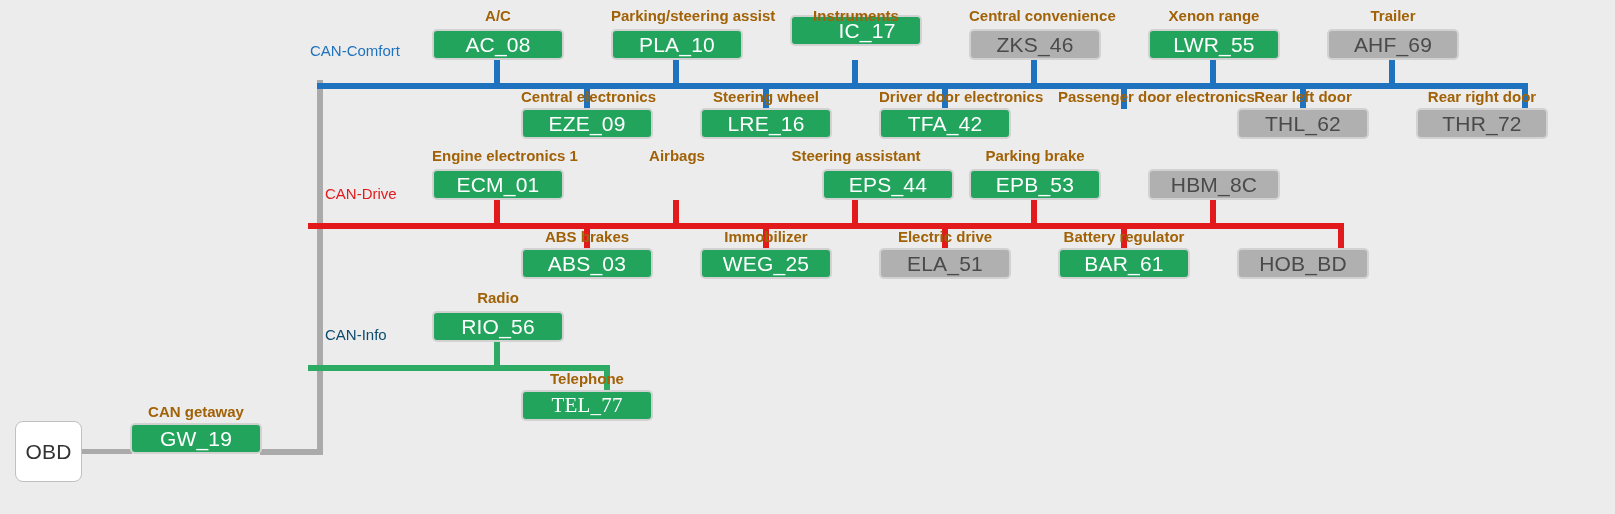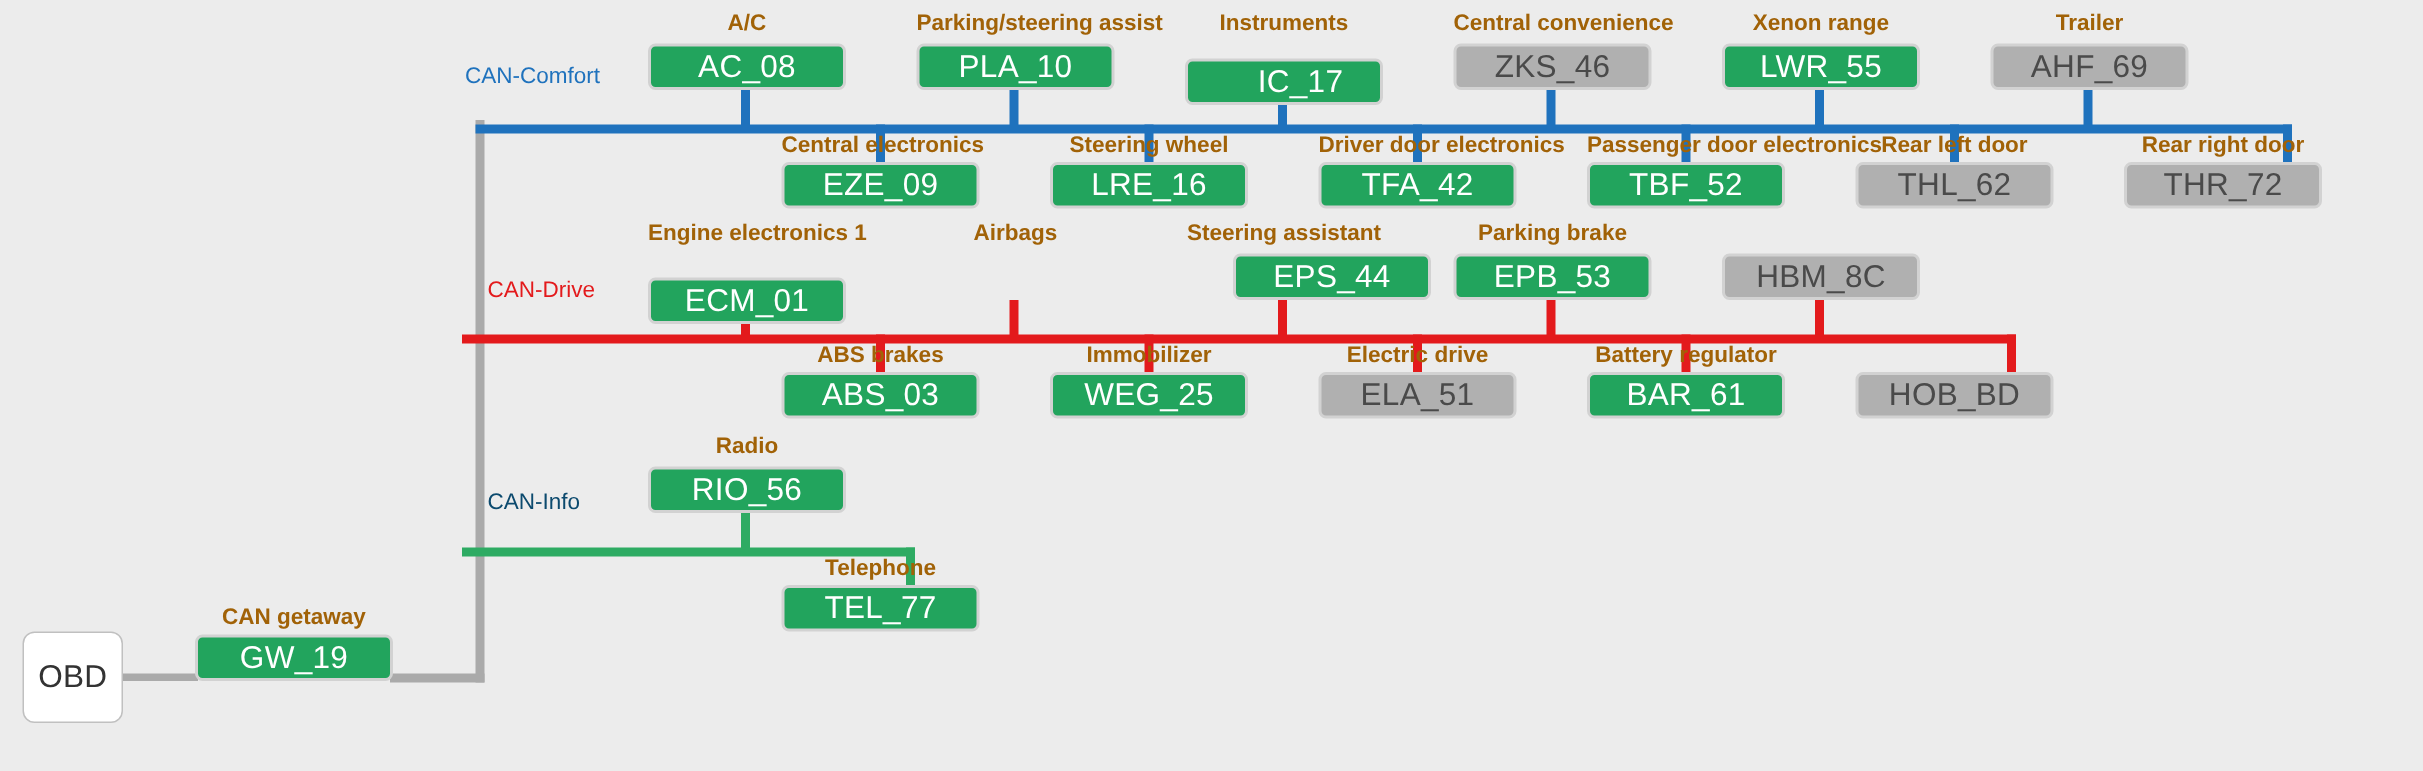--- a/index.html
+++ b/index.html
@@ -117,51 +117,50 @@
   <div class="line bus-info" style="left:494px;top:342px;width:6px;height:26px;"></div>
   <div class="line bus-info" style="left:604px;top:365px;width:6px;height:26px;"></div>
 
   <div class="caption" style="left:432px;top:7px;width:132px;">A/C</div>
   <div class="node active" style="left:432px;top:29px;width:132px;">AC_08</div>
 
   <div class="caption" style="left:611px;top:7px;width:132px;">Parking/steering assist</div>
   <div class="node active" style="left:611px;top:29px;width:132px;">PLA_10</div>
 
   <div class="caption" style="left:790px;top:7px;width:132px;">Instruments</div>
-  <div class="node active" style="left:790px;top:39px;width:132px;padding-left:22px;">IC_17</div>
+  <div class="node active" style="left:790px;top:15px;width:132px;padding-left:22px;">IC_17</div>
 
   <div class="caption" style="left:969px;top:7px;width:132px;">Central convenience</div>
   <div class="node inactive" style="left:969px;top:29px;width:132px;">ZKS_46</div>
 
   <div class="caption" style="left:1148px;top:7px;width:132px;">Xenon range</div>
   <div class="node active" style="left:1148px;top:29px;width:132px;">LWR_55</div>
 
   <div class="caption" style="left:1327px;top:7px;width:132px;">Trailer</div>
   <div class="node inactive" style="left:1327px;top:29px;width:132px;">AHF_69</div>
 
   <div class="caption" style="left:521px;top:88px;width:132px;">Central electronics</div>
   <div class="node active" style="left:521px;top:108px;width:132px;">EZE_09</div>
 
   <div class="caption" style="left:700px;top:88px;width:132px;">Steering wheel</div>
   <div class="node active" style="left:700px;top:108px;width:132px;">LRE_16</div>
 
   <div class="caption" style="left:879px;top:88px;width:132px;">Driver door electronics</div>
   <div class="node active" style="left:879px;top:108px;width:132px;">TFA_42</div>
 
   <div class="caption" style="left:1058px;top:88px;width:132px;">Passenger door electronics</div>
-  <div class="node active" style="left:1058px;top:108px;width:132px;">TBF_52</div>
 
   <div class="caption" style="left:1237px;top:88px;width:132px;">Rear left door</div>
   <div class="node inactive" style="left:1237px;top:108px;width:132px;">THL_62</div>
 
   <div class="caption" style="left:1416px;top:88px;width:132px;">Rear right door</div>
   <div class="node inactive" style="left:1416px;top:108px;width:132px;text-align:right;">THR_72</div>
 
   <div class="caption" style="left:432px;top:147px;width:132px;">Engine electronics 1</div>
-  <div class="node active" style="left:432px;top:169px;width:132px;margin-top:16px;">ECM_01</div>
+  <div class="node active" style="left:432px;top:169px;width:132px;">ECM_01</div>
 
   <div class="caption" style="left:611px;top:147px;width:132px;">Airbags</div>
 
   <div class="caption" style="left:790px;top:147px;width:132px;">Steering assistant</div>
   <div class="node active" style="left:790px;top:169px;width:132px;margin-left:32px;">EPS_44</div>
 
   <div class="caption" style="left:969px;top:147px;width:132px;">Parking brake</div>
   <div class="node active" style="left:969px;top:169px;width:132px;">EPB_53</div>
 
   <div class="caption" style="left:1148px;top:147px;width:132px;"></div>
@@ -179,15 +178,15 @@
   <div class="caption" style="left:1058px;top:228px;width:132px;">Battery regulator</div>
   <div class="node active" style="left:1058px;top:248px;width:132px;">BAR_61</div>
 
   <div class="caption" style="left:1237px;top:228px;width:132px;"></div>
   <div class="node inactive" style="left:1237px;top:248px;width:132px;">HOB_BD</div>
 
   <div class="caption" style="left:432px;top:289px;width:132px;">Radio</div>
   <div class="node active" style="left:432px;top:311px;width:132px;">RIO_56</div>
 
   <div class="caption" style="left:521px;top:370px;width:132px;">Telephone</div>
-  <div class="node active" style="left:521px;top:390px;width:132px;">TEL_77</div>
+  <div class="node active" style="left:521px;top:390px;width:132px;font-family:Liberation Serif, serif;">TEL_77</div>
 
 </div>
 
 </body></html>

